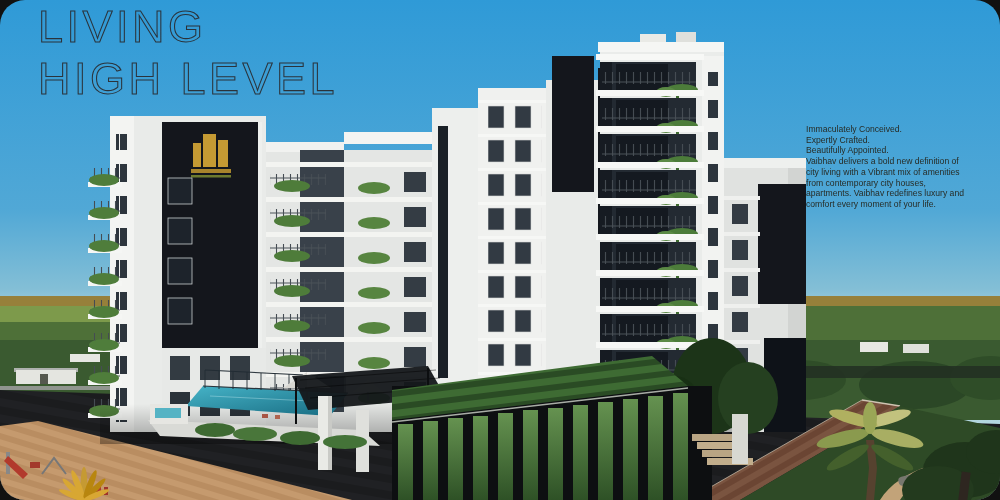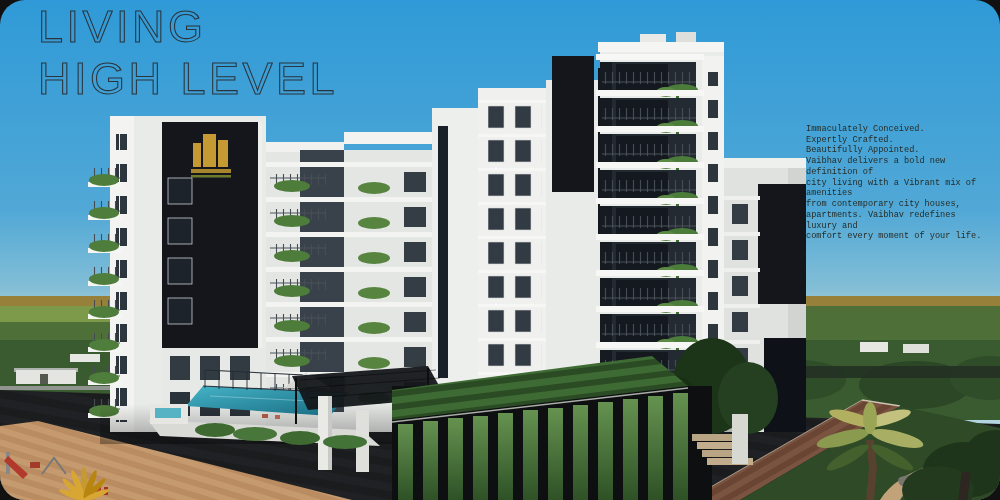--- a/index.html
+++ b/index.html
@@ -15,21 +15,20 @@
   .title-block text{
     font-family:"Liberation Sans",sans-serif;
     font-size:45px;letter-spacing:3.5px;
     fill:none;stroke:var(--title_color,#2b333b);stroke-width:1.05px;
   }
   .desc-block{
     position:absolute;left:806px;top:124px;width:182px;
     font-size:8.6px;line-height:1.25;letter-spacing:0px;
     color:var(--text_dark,#272c26);
     white-space:pre-line;
-    font-family:Liberation Mono, monospace;
   }
 </style>
 </head>
 <body>
 
 <div class="stage">
 
 <svg class="scene" width="1000" height="500" viewBox="0 0 1000 500">
   <defs>
     <linearGradient id="skyG" x1="0" y1="0" x2="0" y2="1">

